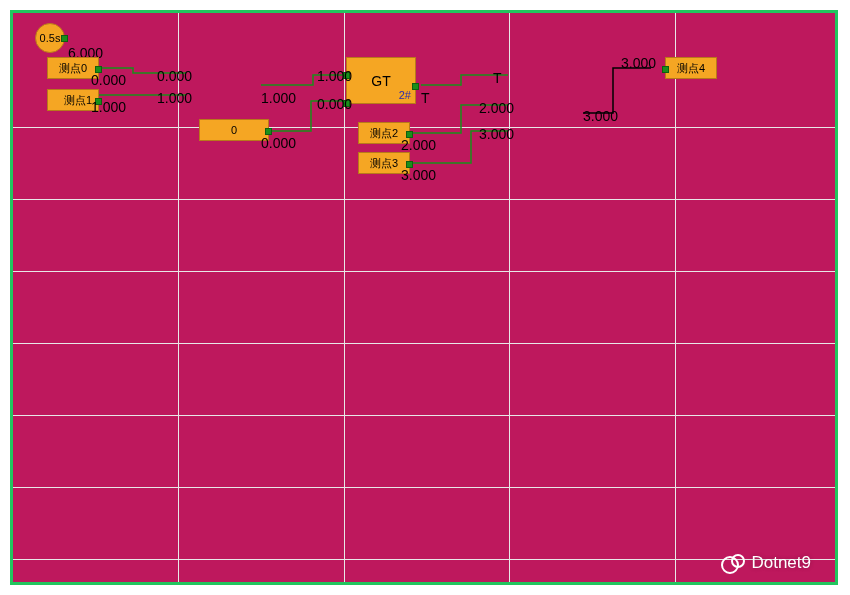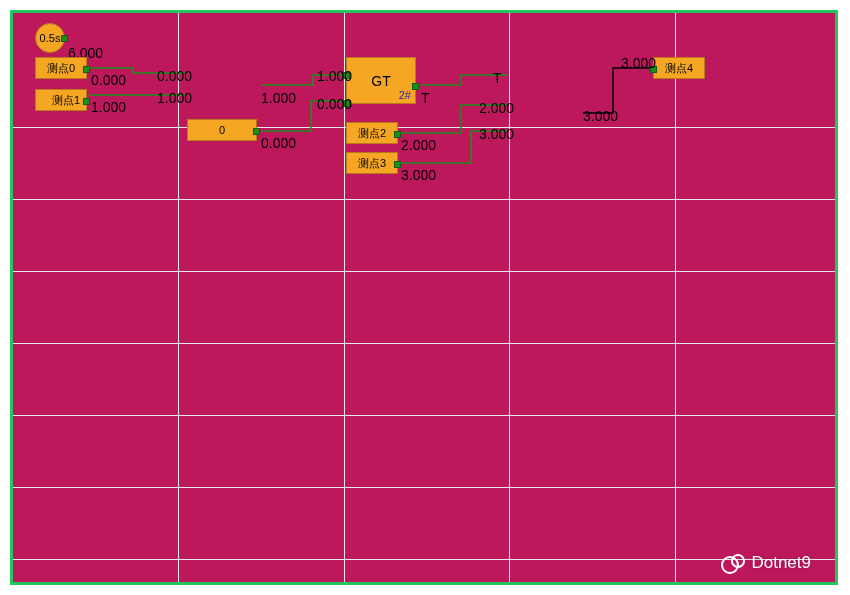--- a/index.html
+++ b/index.html
@@ -36,21 +36,21 @@
   .block {
     position: absolute;
     background: #F5A623;
     border: 1px solid #b8791a;
     display: flex;
     align-items: center;
     justify-content: center;
     color: #000;
   }
   .block.xl    { width: 70px; }
-  .block.small { height: 22px; padding: 0 6px; }
+  .block.small { height: 22px; padding: 0 6px; margin-left: 12px; }
   .block .title {
     font-size: 14px;
     font-weight: normal;
     color: #000;
   }
   .block .idx {
     position: absolute;
     right: 4px;
     bottom: 2px;
     font-size: 11px;

